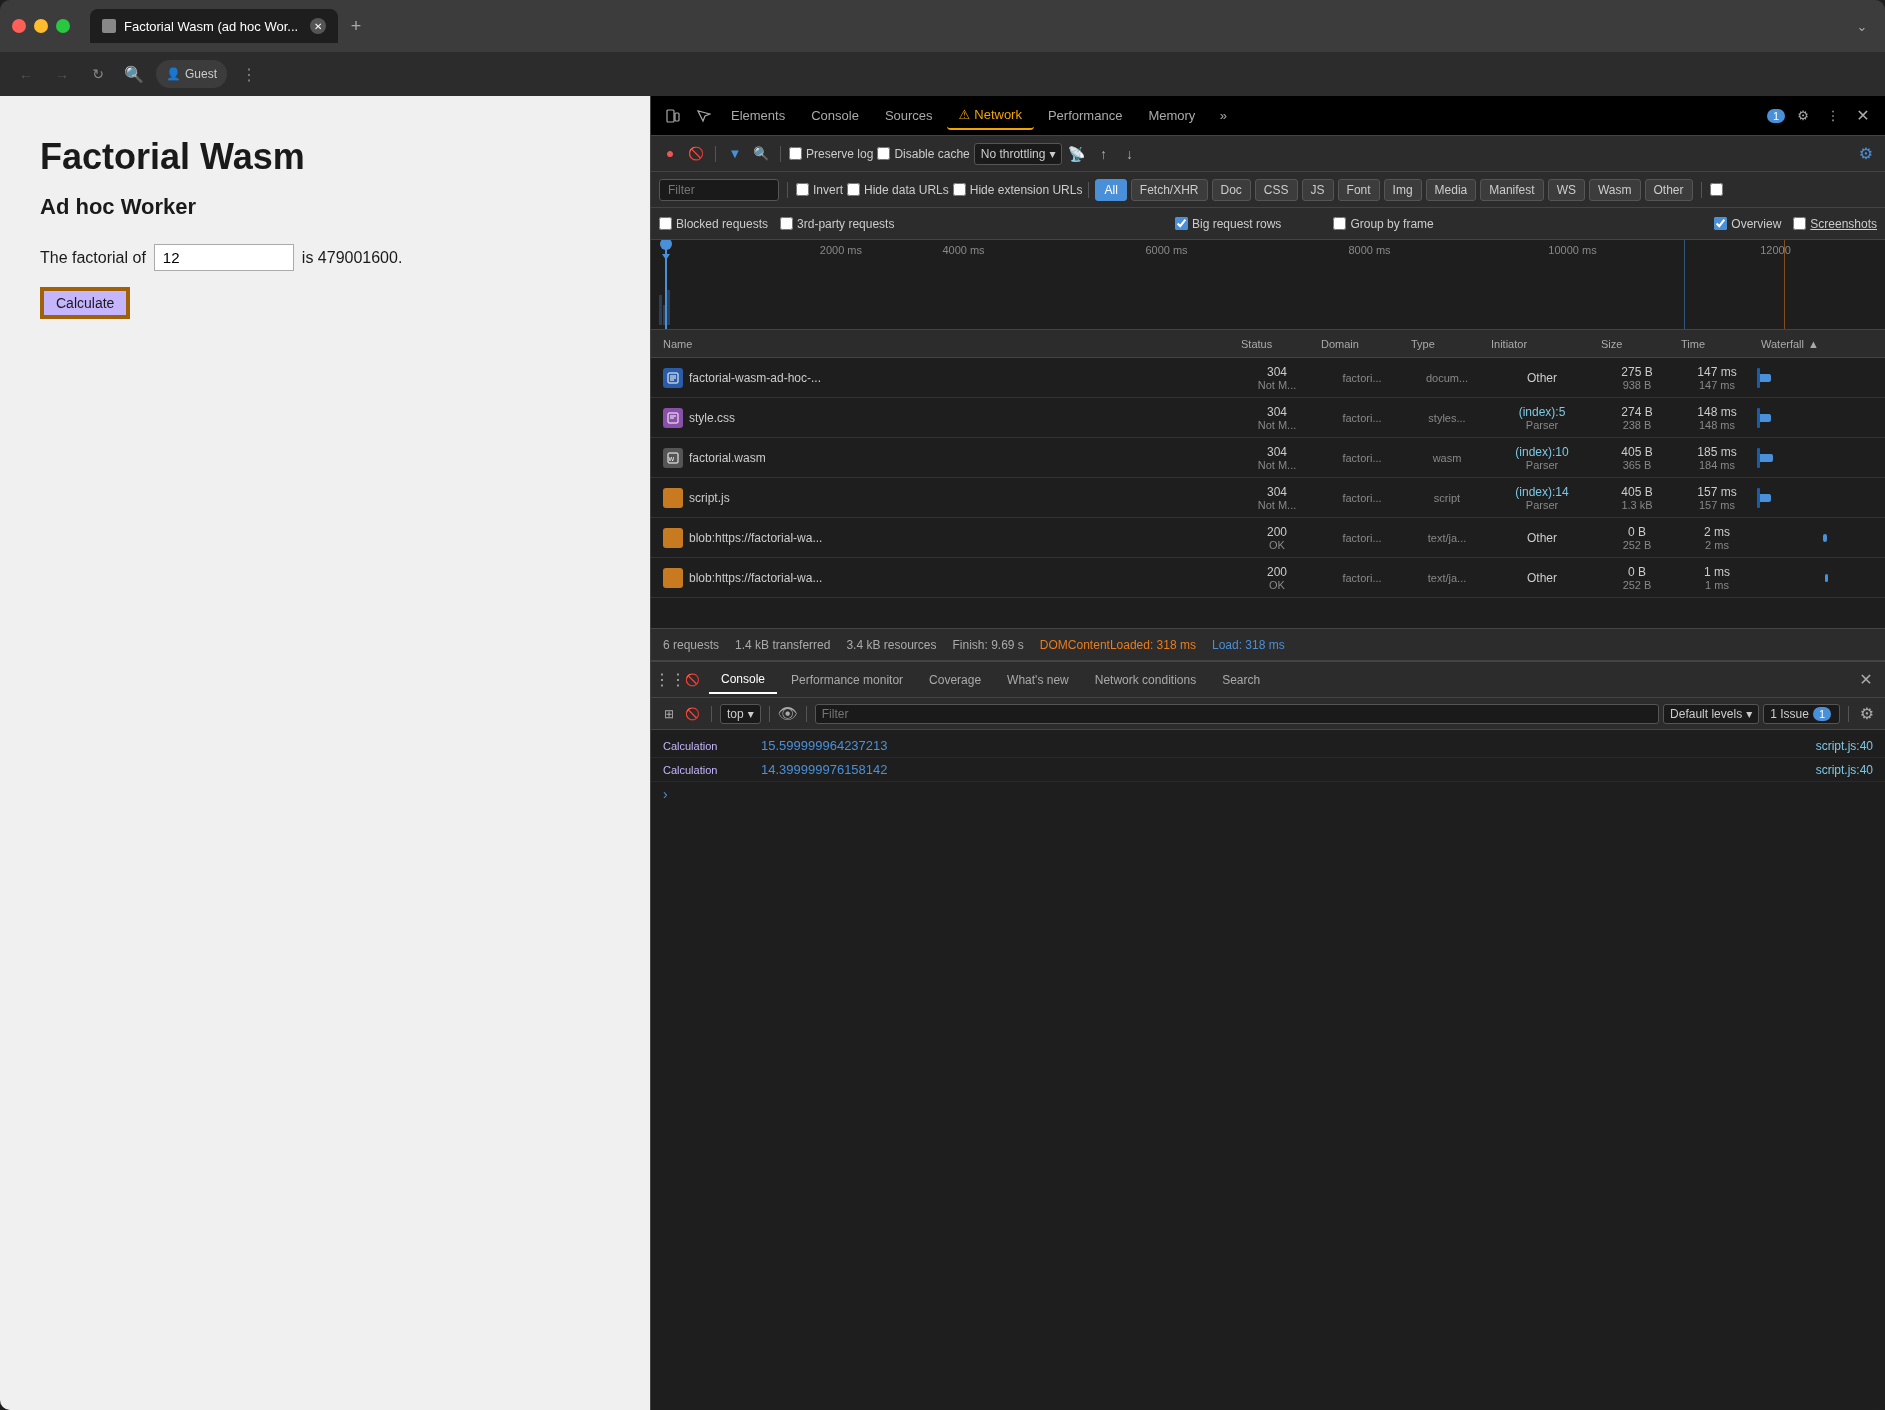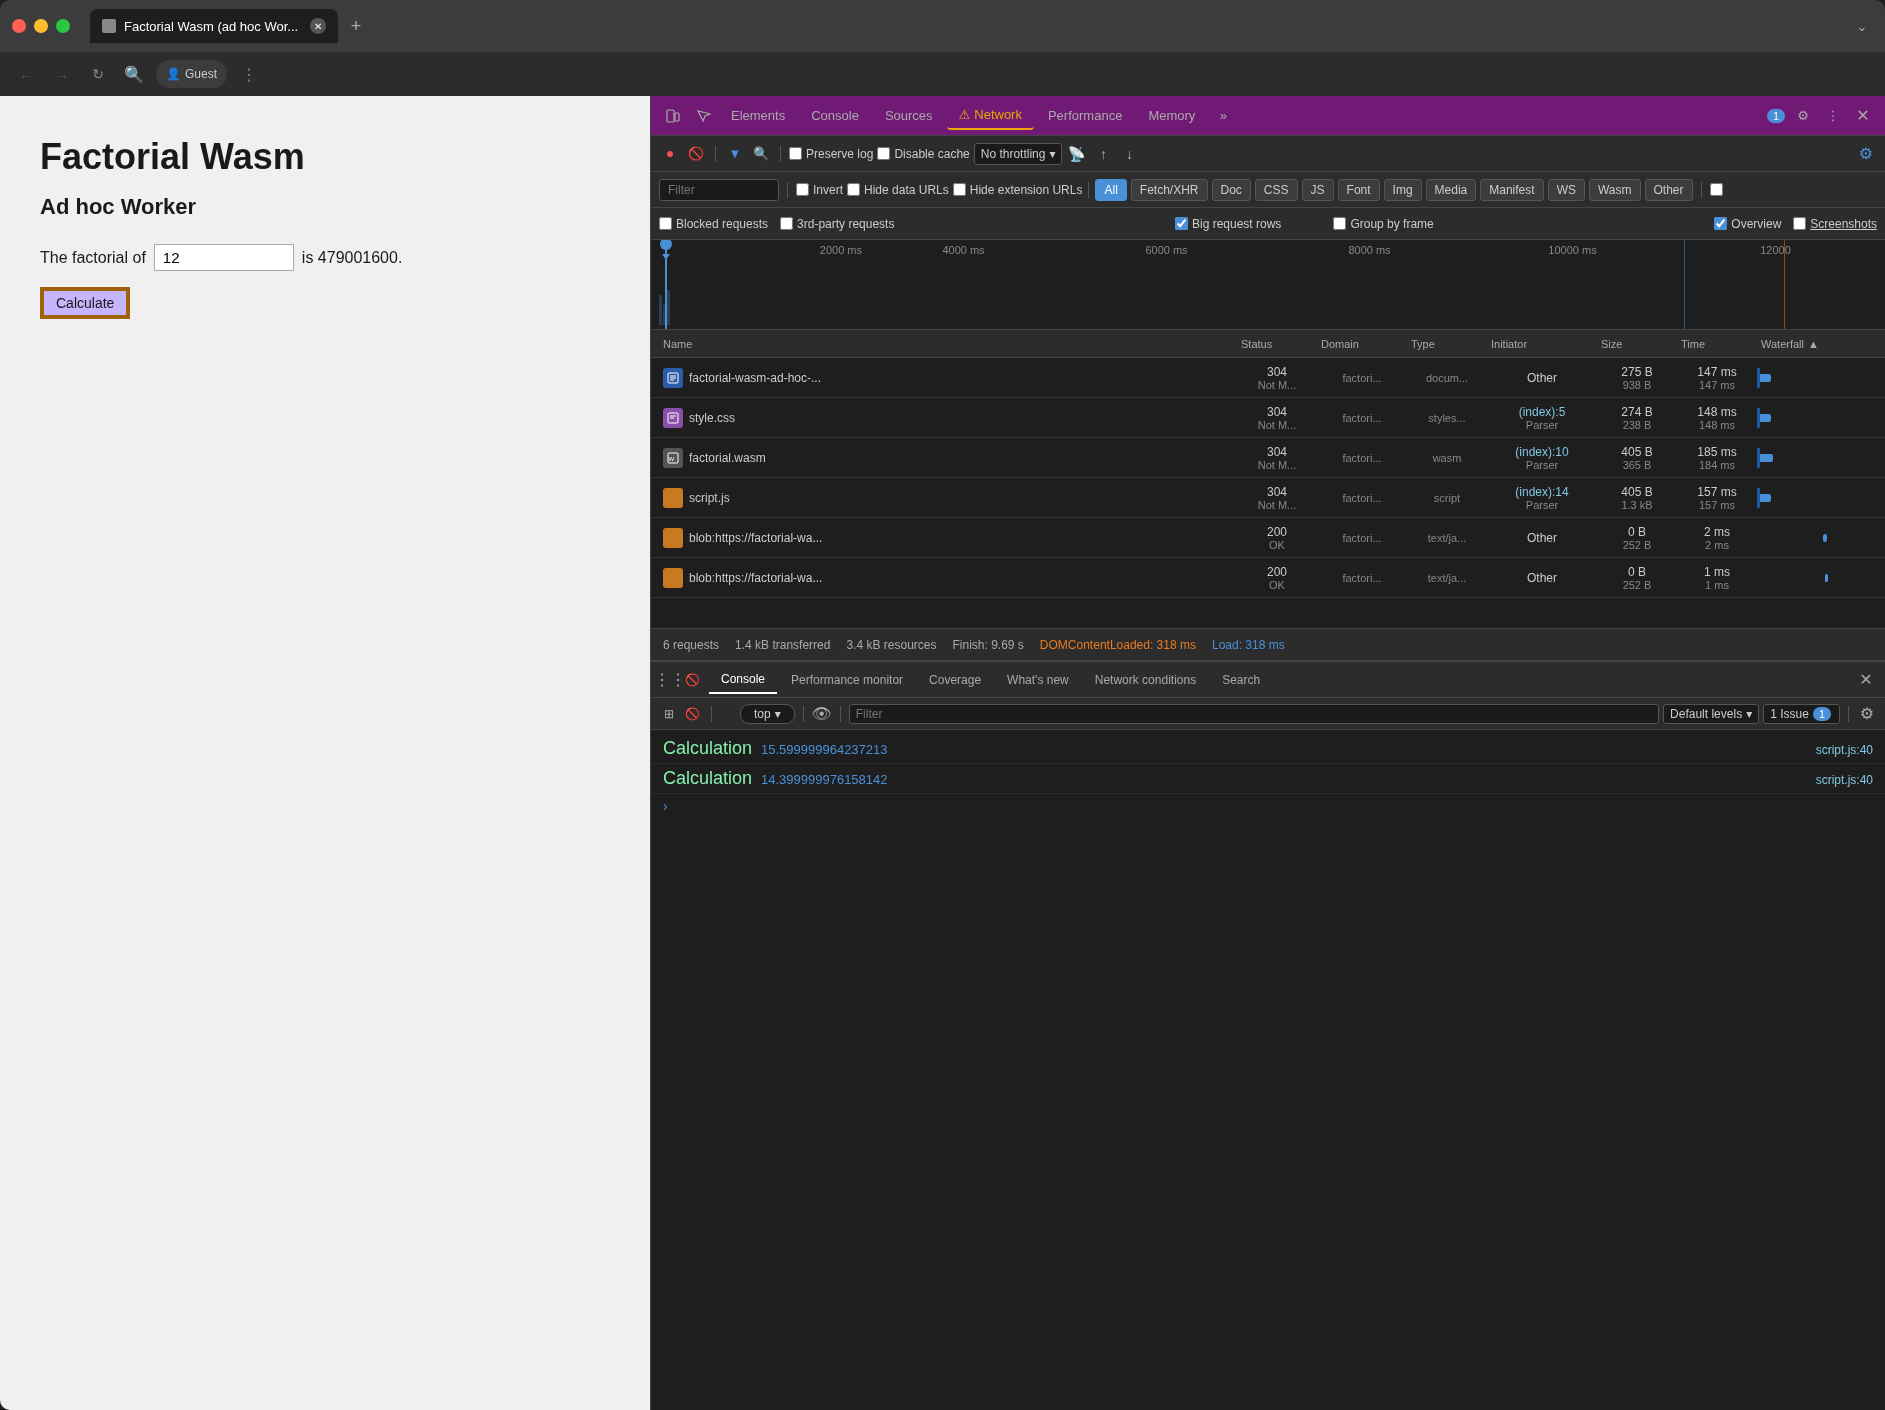--- a/index.html
+++ b/index.html
@@ -38,21 +38,21 @@
     .webpage-title { font-size: 36px; font-weight: 700; color: #1a1a1a; margin-bottom: 16px; }
     .webpage-subtitle { font-size: 22px; font-weight: 600; color: #1a1a1a; margin-bottom: 24px; }
     .webpage-input-row { display: flex; align-items: center; gap: 8px; font-size: 16px; color: #1a1a1a; margin-bottom: 16px; }
     .webpage-input { border: 1px solid #aaa; background: white; padding: 4px 8px; font-size: 15px; width: 140px; }
     .webpage-btn { background: #c4b5fd; border: 4px solid #a16207; padding: 4px 12px; font-size: 14px; cursor: pointer; color: #1a1a1a; }
 
     
     .devtools { flex: 1; background: #1e1e1e; display: flex; flex-direction: column; border-left: 1px solid #444; }
 
     
-    .devtools-toolbar { height: 40px; background: #701a75; display: flex; align-items: center; padding: 0 8px; gap: 2px; border-bottom: 1px solid #444; }
+    .devtools-toolbar { height: 40px; background: #000000; display: flex; align-items: center; padding: 0 8px; gap: 2px; border-bottom: 1px solid #444; }
     .dt-icon-btn { width: 28px; height: 28px; display: flex; align-items: center; justify-content: center; color: #aaa; cursor: pointer; border-radius: 4px; font-size: 13px; }
     .dt-tab { padding: 0 12px; height: 28px; display: flex; align-items: center; font-size: 13px; color: #aaa; cursor: pointer; border-radius: 4px; }
     .dt-tab-active { color: #fff; }
     .dt-tab-network { color: #f0a500; }
     .dt-tab-network.dt-tab-active { color: #f0a500; border-bottom: 2px solid #f0a500; }
     .dt-spacer { flex: 1; }
     .dt-badge { background: #4a90d9; color: white; border-radius: 10px; padding: 1px 6px; font-size: 11px; margin-right: 2px; }
     .dt-close-btn { width: 28px; height: 28px; display: flex; align-items: center; justify-content: center; color: #aaa; cursor: pointer; font-size: 16px; }
 
     
@@ -114,26 +114,26 @@
     .console-tab-active { color: #fff; border-bottom: 2px solid #fff; }
     .console-close { margin-left: auto; width: 22px; height: 22px; display: flex; align-items: center; justify-content: center; color: #aaa; cursor: pointer; }
 
     .console-toolbar { height: 32px; background: #2c2c2c; display: flex; align-items: center; padding: 0 8px; gap: 4px; border-bottom: 1px solid #444; }
     .ct-icon { width: 20px; height: 20px; display: flex; align-items: center; justify-content: center; color: #aaa; font-size: 12px; cursor: pointer; }
     .ct-divider { width: 1px; height: 16px; background: #555; margin: 0 4px; }
     .ct-filter { flex: 1; height: 20px; background: #1a1a1a; border: 1px solid #555; border-radius: 3px; padding: 0 6px; color: #ccc; font-size: 12px; }
     .ct-levels { height: 20px; background: #1a1a1a; border: 1px solid #555; border-radius: 3px; padding: 0 6px; color: #ccc; font-size: 12px; display: flex; align-items: center; gap: 4px; cursor: pointer; }
     .ct-issues { height: 20px; background: #1a1a1a; border: 1px solid #555; border-radius: 3px; padding: 0 6px; color: #ccc; font-size: 12px; display: flex; align-items: center; gap: 4px; }
     .ct-settings { width: 20px; height: 20px; display: flex; align-items: center; justify-content: center; color: #aaa; }
-    .ct-top { height: 20px; background: #1a1a1a; border: 1px solid #555; border-radius: 9px; padding: 0 13px; color: #ccc; font-size: 12px; display: flex; align-items: center; gap: 4px; cursor: pointer; margin-left: 20px; }
+    .ct-top { height: 20px; background: #1a1a1a; border: 1px solid #555; border-radius: 3px; padding: 0 6px; color: #ccc; font-size: 12px; display: flex; align-items: center; gap: 4px; cursor: pointer; }
     .ct-eye { width: 20px; height: 20px; display: flex; align-items: center; justify-content: center; color: #aaa; cursor: pointer; }
 
     .console-content { padding: 4px 0; font-size: 13px; }
     .console-line { display: flex; align-items: baseline; padding: 4px 12px; border-bottom: 1px solid #2a2a2a; gap: 8px; }
-    .console-prefix { color: #86efac; font-size: 18px; min-width: 90px; }
+    .console-prefix { color: #c4b5fd; font-size: 11px; min-width: 90px; }
     .console-value { color: #4a90d9; }
     .console-link { color: #7ec8e3; margin-left: auto; font-size: 12px; cursor: pointer; }
     .console-prompt { padding: 4px 12px; color: #4a90d9; font-size: 14px; }
 
     
     ::-webkit-scrollbar { width: 8px; }
     ::-webkit-scrollbar-track { background: #1e1e1e; }
     ::-webkit-scrollbar-thumb { background: #555; border-radius: 4px; }
   </style>
 </head>

